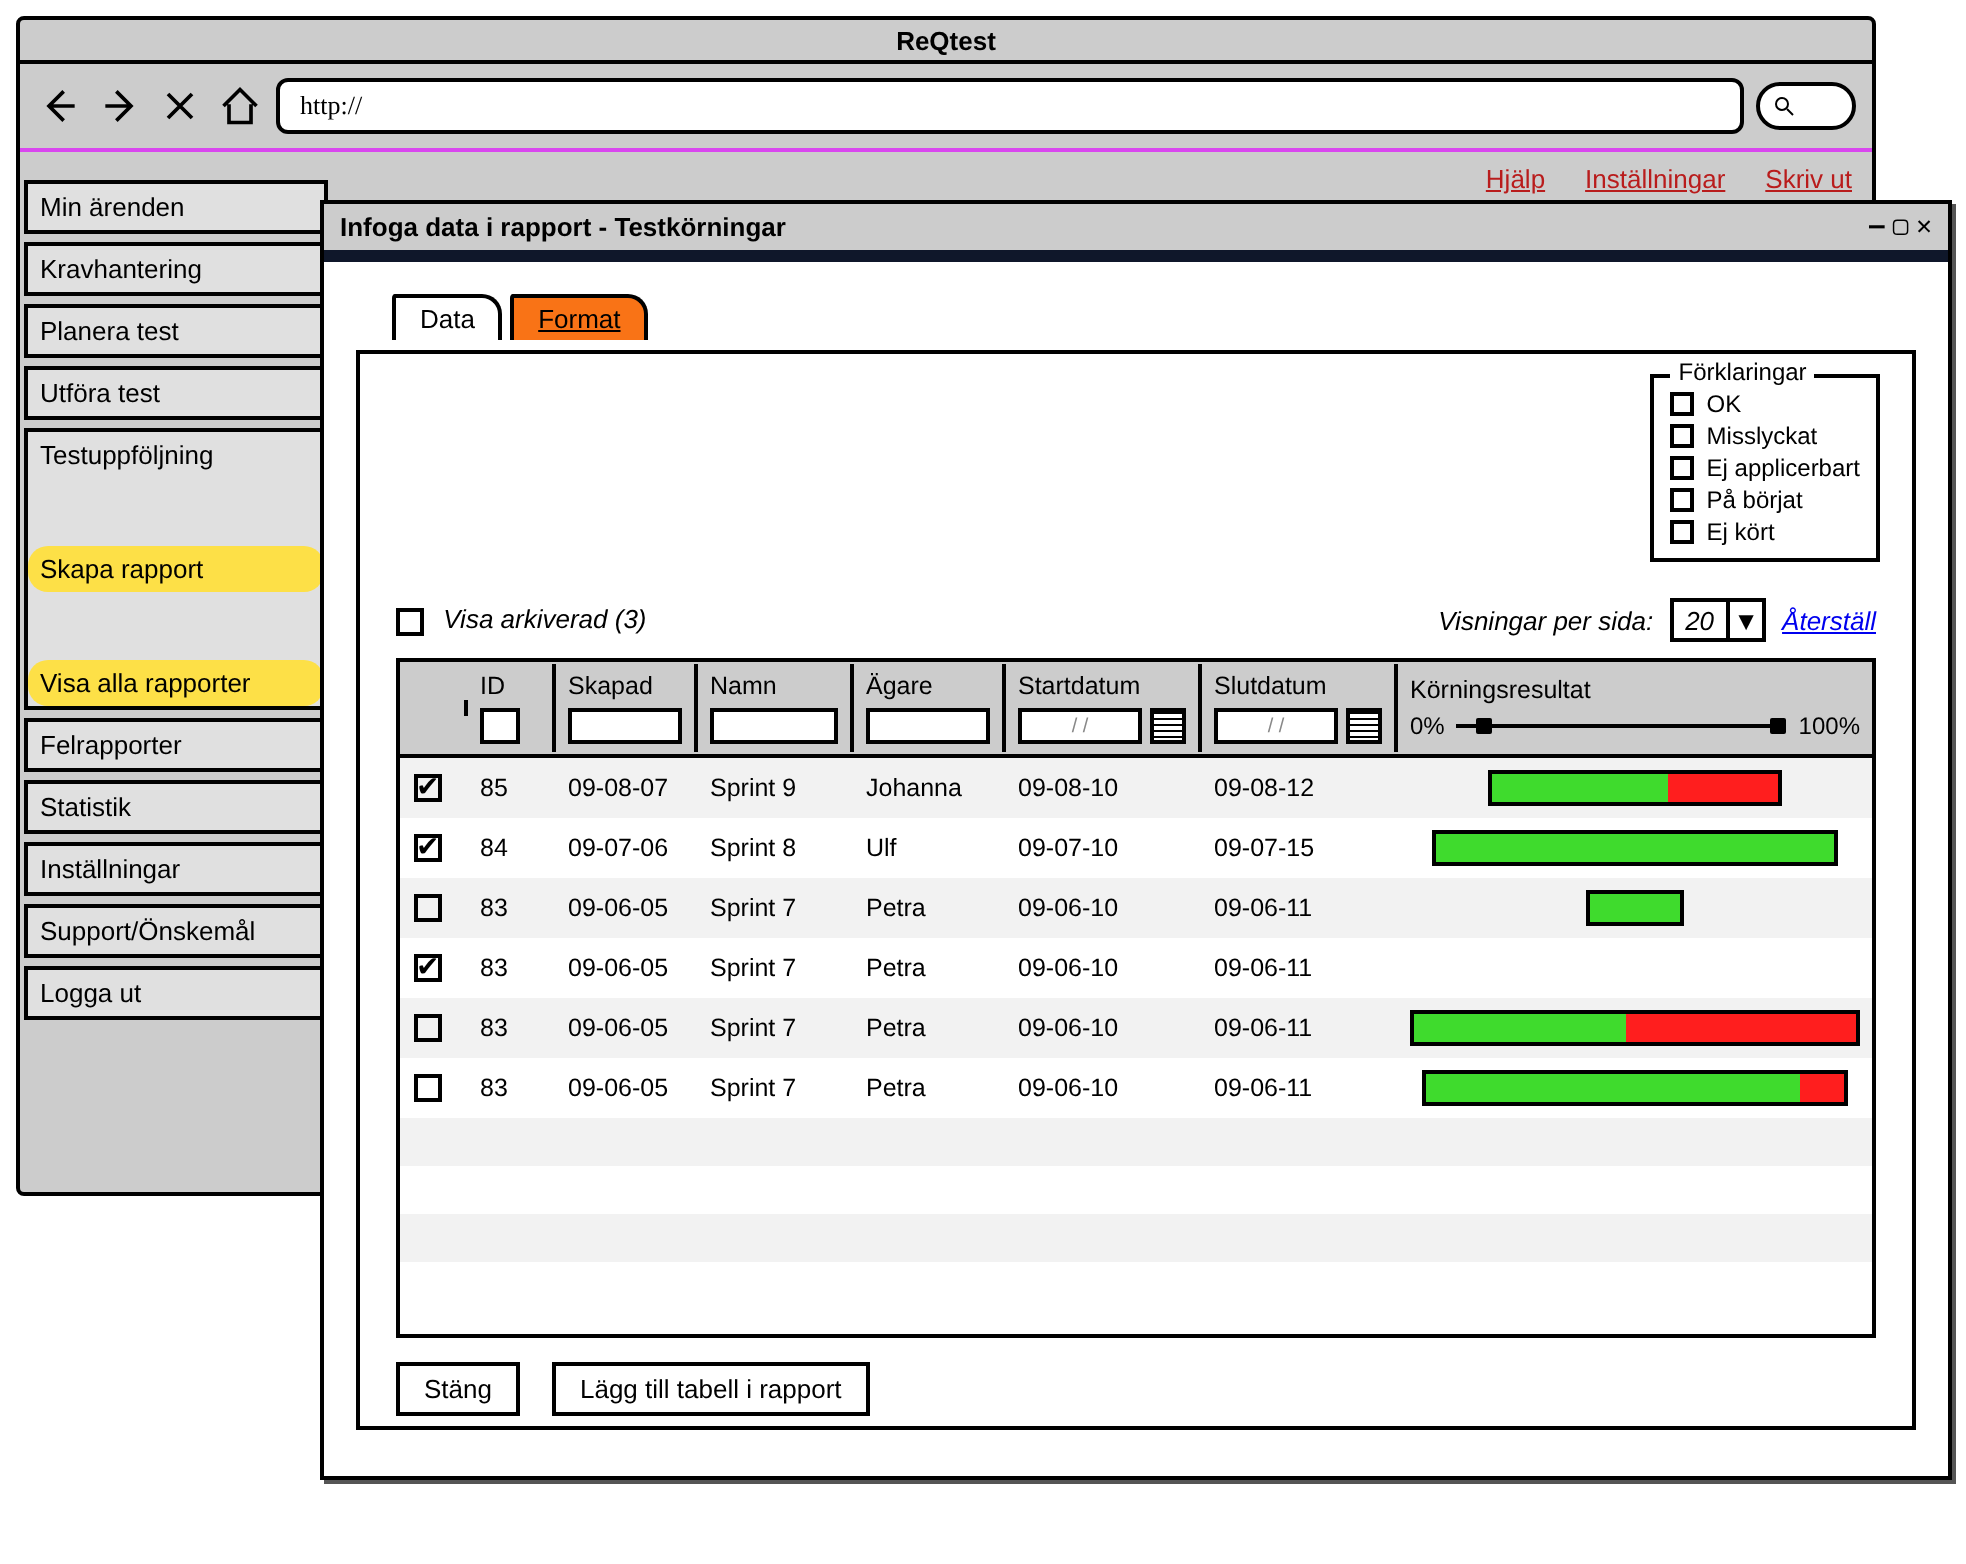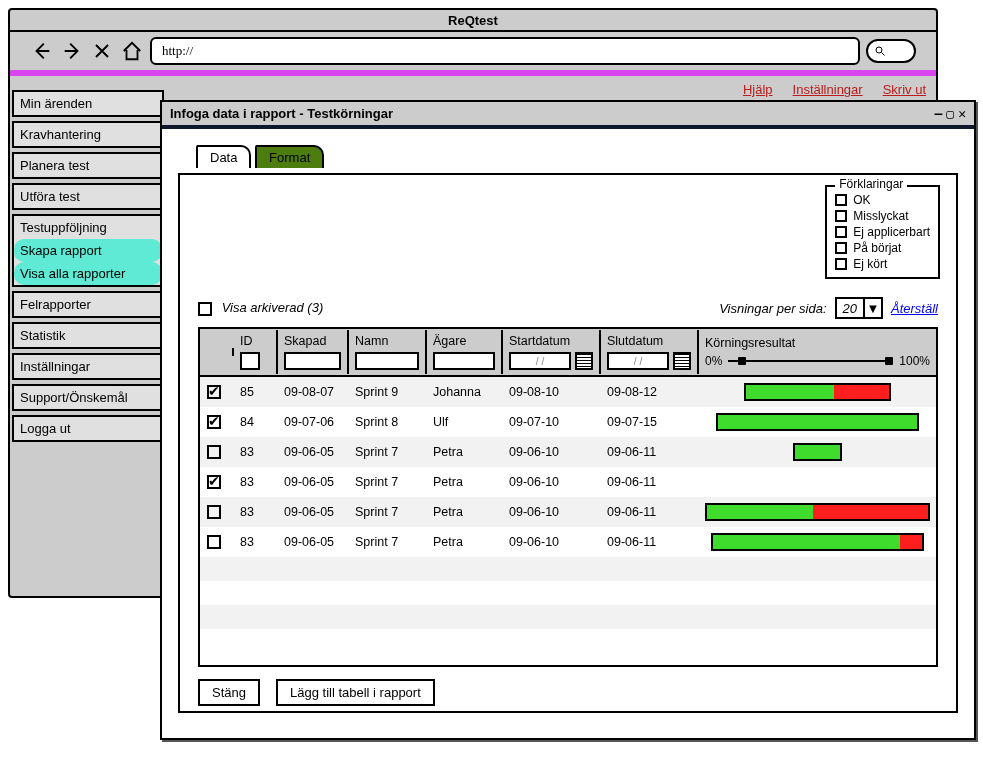--- a/index.html
+++ b/index.html
@@ -19,21 +19,21 @@
     border-radius: 4px;
     background: #cccccc;
   }
   .browser-top {
     height: 22px; text-align: right; font-weight: bold;
     border-bottom: 2px solid #000;
     display: flex; align-items: center; justify-content: center;
   }
   .browser-toolbar {
     height: 44px; display: flex; align-items: center; gap: 6px;
-    padding: 4px 20px; border-bottom: 6px solid #d946ef;
+    padding: 4px 8px; border-bottom: 2px solid #d946ef;
   }
   .tb-btn {
     width: 24px; height: 24px; display:flex;align-items:center;justify-content:center;
   }
   .url-bar {
     flex: 1; height: 28px; background:#fff; border:2px solid #000;
     border-radius: 6px; padding: 2px 10px; display:flex; align-items:center;
     font-family: "Comic Sans MS", cursive;
   }
   .search-pill {
@@ -48,54 +48,54 @@
   }
   .nav-grp {
     border:2px solid #000; background:#e0e0e0;
     margin-bottom: 4px; display:flex; flex-direction:column;
   }
   .nav-item {
     padding: 4px 6px; cursor:pointer;
     font-size: 13px; white-space:nowrap; overflow:hidden;border-radius:10px;
   }
   .nav-active { background:#8af0b0; }
-  .nav-sub { background:#5eead4; }
+  .nav-sub { background:#fde047;margin-top:34px; }
 
   .top-links {
     position:absolute; right:10px; top:72px; display:flex; gap:20px;
     color:#b91c1c; font-size:13px;
   }
   .top-links span { text-decoration:underline; cursor:pointer; }
 
   
   .modal {
     position:absolute; left:160px; top:100px;
     width: 816px; height: 640px;
     border:2px solid #000; background:#fff;
     box-shadow: 2px 2px 0 #555;
   }
   .modal-title {
-    background:#cccccc; border-bottom:4px solid #0f172a;
+    background:#cccccc; border-bottom:6px solid #0f172a;
     padding: 4px 8px; font-weight:bold;
     display:flex; justify-content:space-between; align-items:center;
   }
   .win-controls { display:flex; gap:4px; font-family: monospace; }
   .win-controls span { cursor:pointer; }
 
   .modal-body {
     position:relative; padding: 10px 16px; height: calc(100% - 28px);
   }
 
   .tabs { position:relative; height:28px; margin-bottom:0; margin-top:6px; margin-left:18px;}
   .tab {
     display:inline-block; border:2px solid #000; border-bottom:none;
     padding:3px 12px; background:#fff; position:relative;
     border-top-left-radius: 2px; border-top-right-radius: 10px;
   }
-  .tab.inactive { background:#4d7c0f; }
+  .tab.inactive { background:#f97316;text-decoration:underline; }
   .panel {
     border:2px solid #000; height:540px; padding:14px 18px 10px 18px;
     position:relative;
   }
 
   .legend {
     position:absolute; right:16px; top:10px;
     border:2px solid #000; padding:6px 8px 4px 8px; background:#fff;
   }
   .legend-title {

